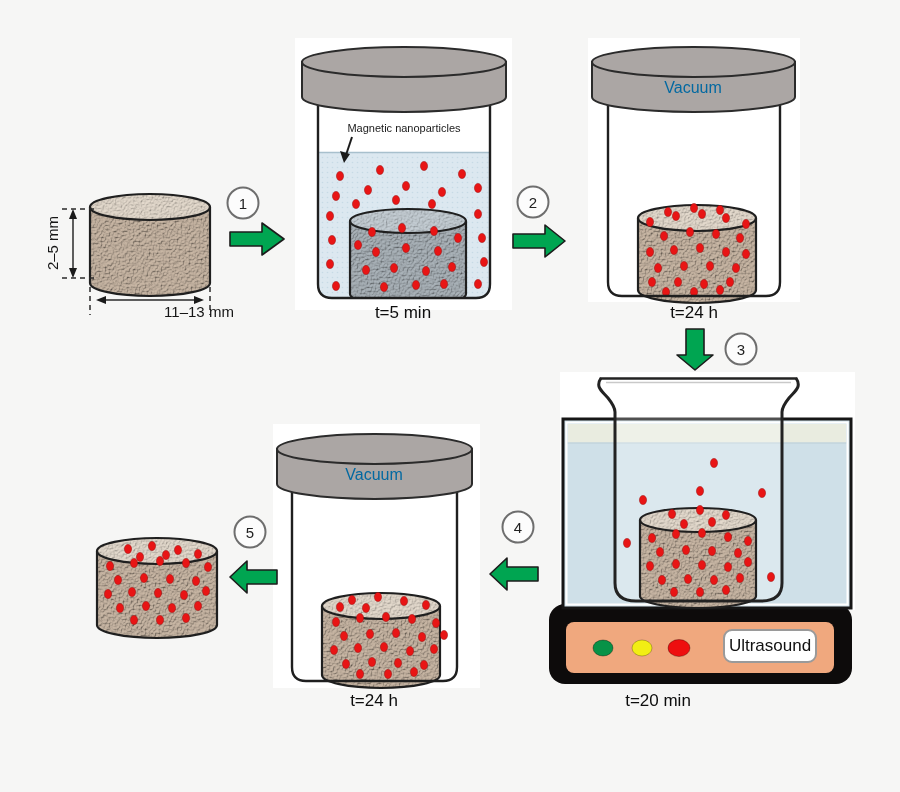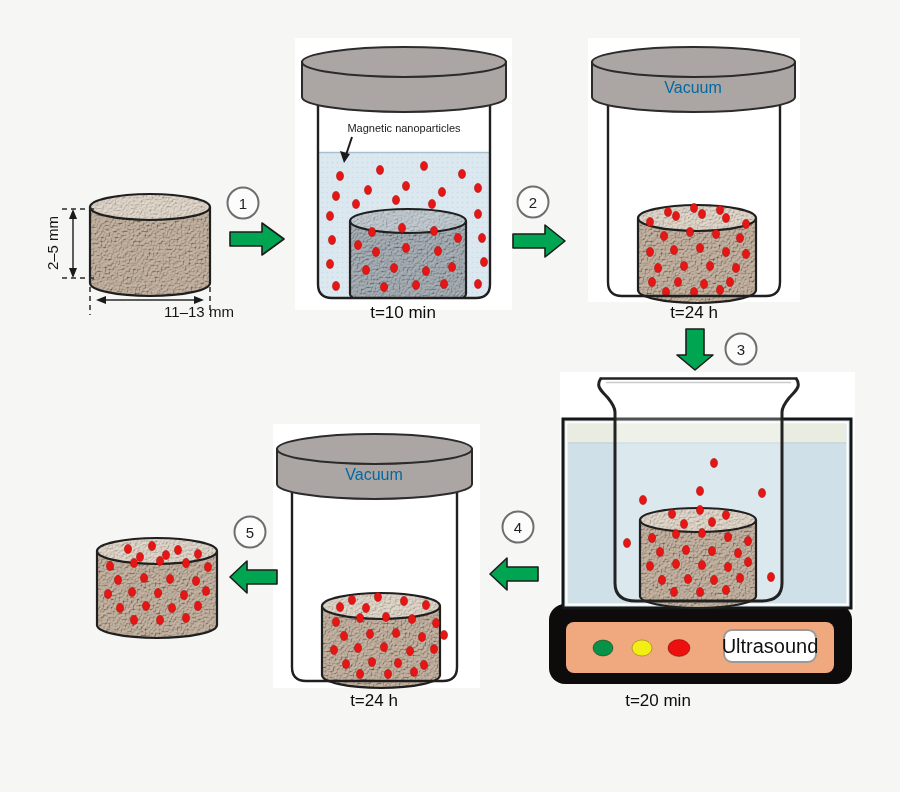--- a/index.html
+++ b/index.html
@@ -19,21 +19,21 @@
   .badge{
     position:absolute;width:33px;height:33px;border-radius:50%;
     background:#fcfcfc;border:2px solid #6e6e6e;box-sizing:border-box;
     display:flex;align-items:center;justify-content:center;
     font-size:15px;color:#222;transform:translate(-50%,-50%);
   }
   .us-box{
     position:absolute;left:723px;top:629px;width:94px;height:34px;
     background:#fff;border:2px solid #9a9a9a;border-radius:9px;
     box-sizing:border-box;display:flex;align-items:center;justify-content:center;
-    font-size:20px;color:#111;
+    font-size:17px;color:#111;
   }
   .dot{fill:#e81515;stroke:#9b0f0f;stroke-width:.5;}
   .jarline{stroke:#1f1f1f;stroke-width:2.4;fill:none;}
   .cylline{stroke:#1f1f1f;stroke-width:2.2;fill:none;}
   .garrow{fill:#00a551;stroke:#1c1c1c;stroke-width:1.6;stroke-linejoin:round;}
   .dimline{stroke:#2a2a2a;stroke-width:1.5;}
   .dimdash{stroke:#2a2a2a;stroke-width:1.5;stroke-dasharray:5 4;}
   .dimhead{fill:#1a1a1a;}
 </style>
 </head>
@@ -361,21 +361,21 @@
           <ellipse cx="160" cy="620" rx="3.6" ry="4.6" class="dot" fill="#e81515"></ellipse>
           <ellipse cx="186" cy="618" rx="3.6" ry="4.6" class="dot" fill="#e81515"></ellipse>
         </g>
   </g>
 </svg>
 
 <div class="lbl dimlbl rot" style="left:52px;top:243px;">2–5 mm</div>
 <div class="lbl dimlbl center" style="left:151px;top:311px;margin-left:48px;">11–13 mm</div>
 
 <div class="lbl small center" style="left:404px;top:128px;">Magnetic nanoparticles</div>
-<div class="lbl caption center" style="left:403px;top:313px;">t=10 min</div>
+<div class="lbl caption center" style="left:403px;top:313px;">t=5 min</div>
 
 <div class="lbl lidlbl center" style="left:693px;top:88px;">Vacuum</div>
 <div class="lbl caption center" style="left:694px;top:313px;">t=24 h</div>
 
 <div class="us-box">
   <span>Ultrasound</span>
 </div>
 <div class="lbl caption center" style="left:658px;top:701px;">t=20 min</div>
 
 <div class="lbl lidlbl center" style="left:374px;top:475px;">Vacuum</div>

